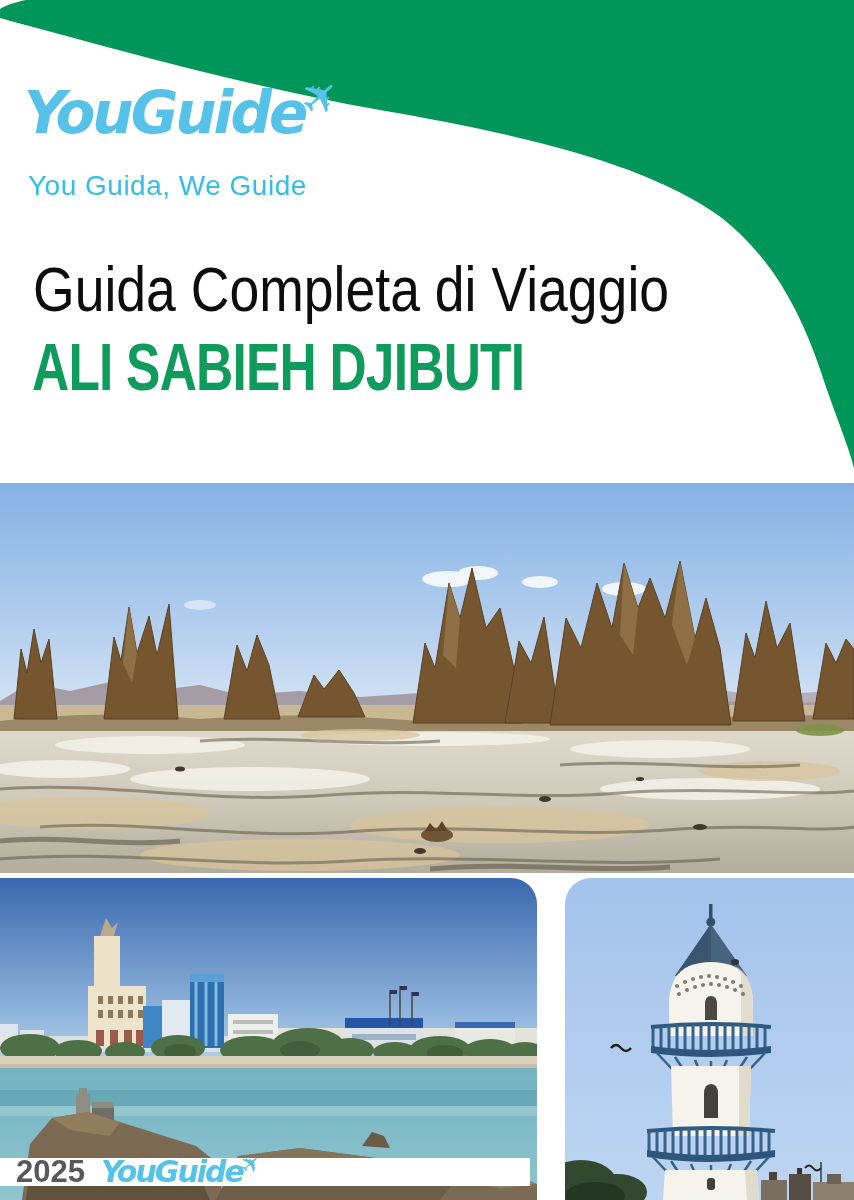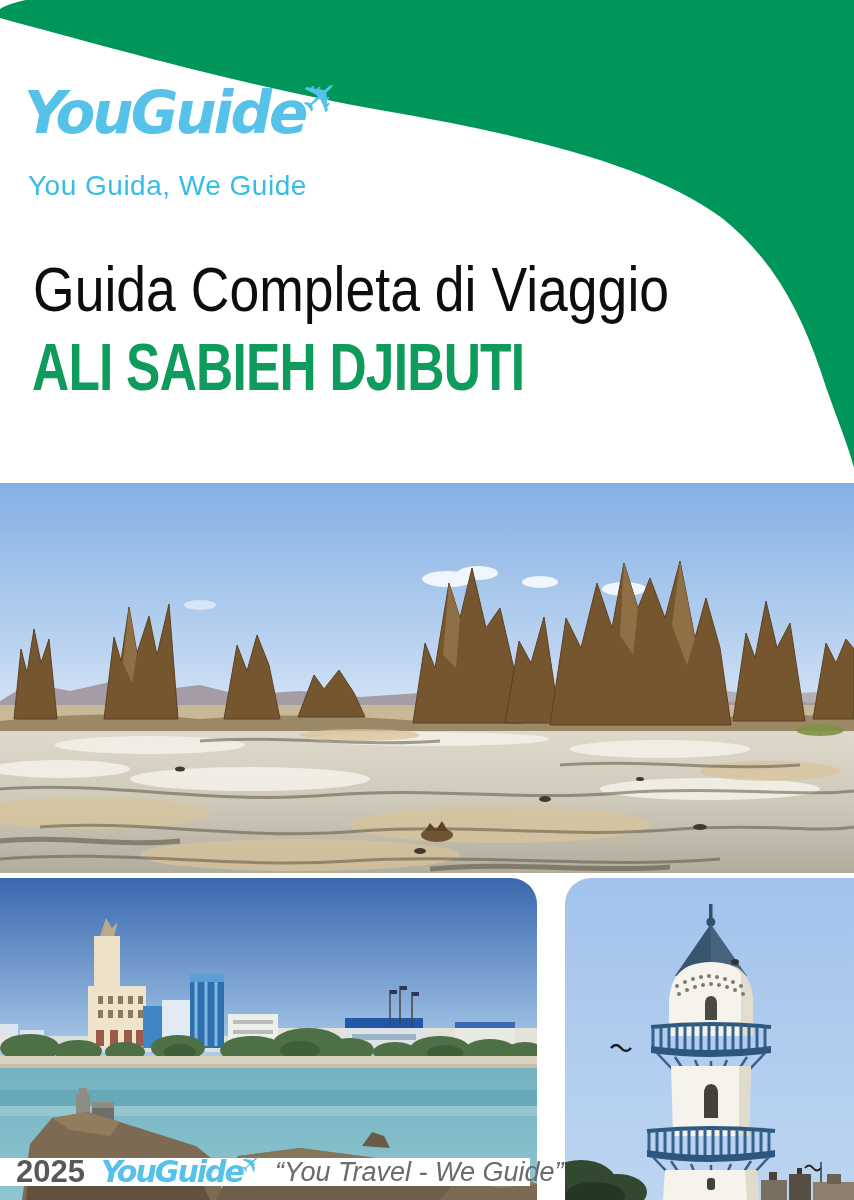--- a/index.html
+++ b/index.html
@@ -404,16 +404,15 @@
         <rect x="262" y="296" width="14" height="10" fill="#6b6254"></rect>
         <rect x="204" y="294" width="8" height="8" fill="#4a4438"></rect>
         <rect x="232" y="290" width="5" height="6" fill="#3a352c"></rect>
       </g>
     </svg>
   </div>
 
   <div class="footer">
     <span class="f-year">2025</span>
     <span class="f-logo"><span>YouGuide</span><span class="plane">✈</span></span>
-    <span class="f-quote">“You Travel - We Guide”</span>
   </div>
 
 </div>
 
 </body></html>

